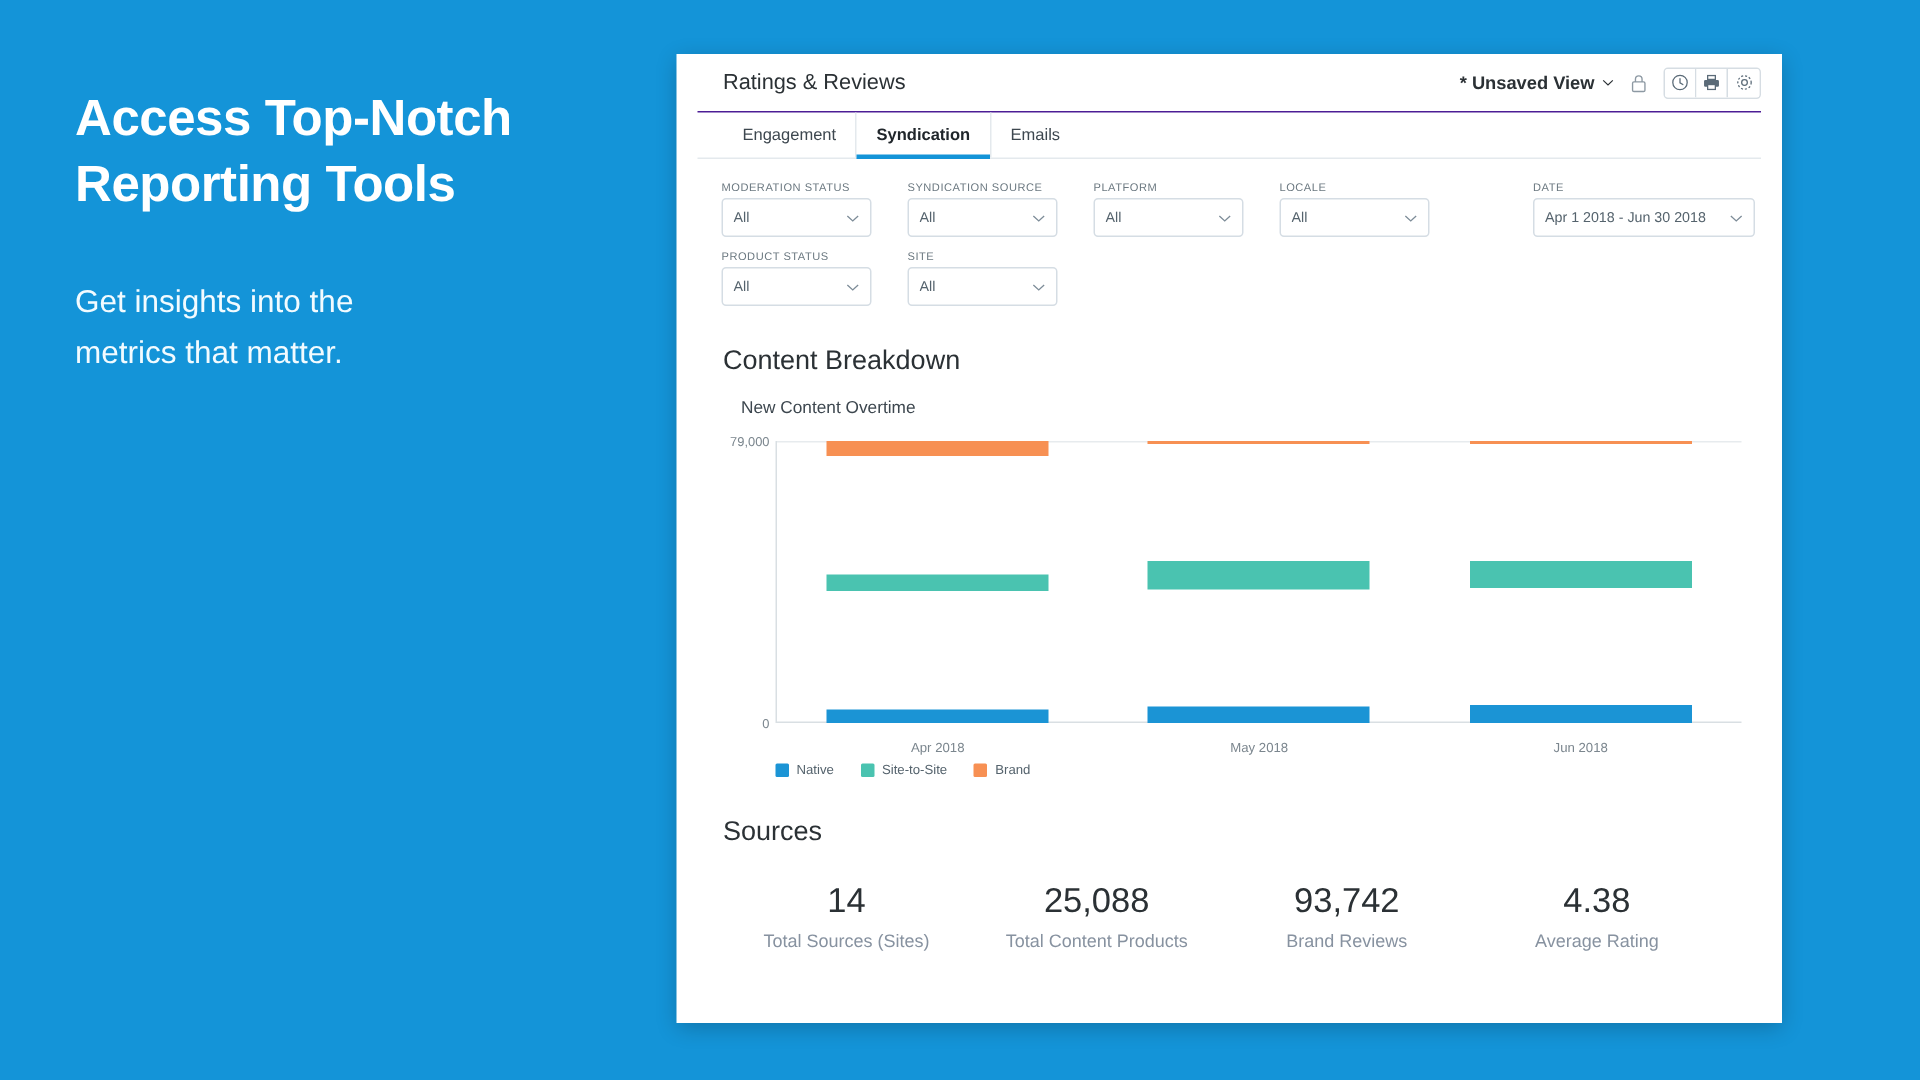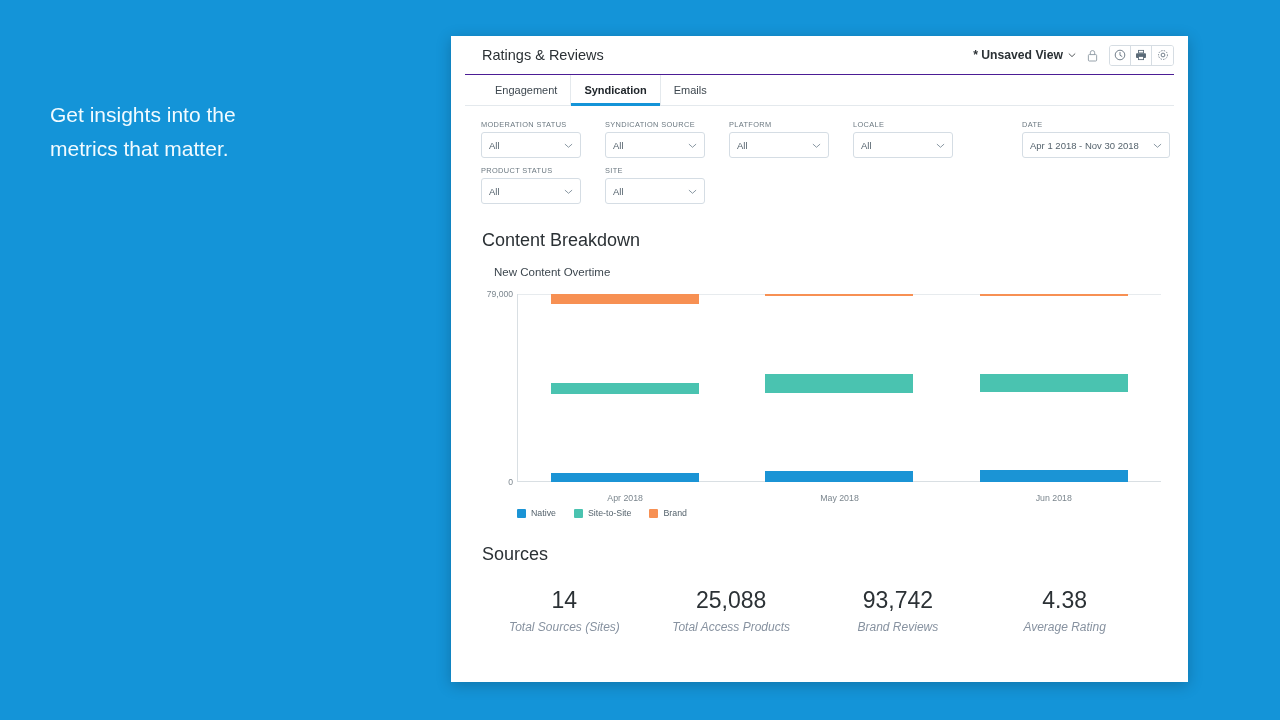--- a/index.html
+++ b/index.html
@@ -147,27 +147,29 @@
 
   
   .metrics {
     display: flex; padding: 22px 40px 0 30px; gap: 0;
   }
   .metric { flex: 1; text-align: center; }
   .metric-value {
     font-size: 23px; color: #2b3135; font-weight: 400; line-height: 1.2;
   }
   .metric-label {
-    font-size: 12px; color: #8792a0; margin-top: 5px; font-style: italic;
+    font-size: 12px; color: #8792a0; margin-top: 5px;
   }
 </style>
 </head>
 <body>
 
 <div class="promo">
+  <div class="promo-headline">Access Top-Notch
+Reporting Tools</div>
   <div class="promo-sub">Get insights into the
 metrics that matter.</div>
 </div>
 
 <div class="app-card">
 
   <div class="app-header">
     <div class="app-title">Ratings &amp; Reviews</div>
     <div class="header-right">
       <div class="view-name">
@@ -262,21 +264,21 @@
           <svg width="9" height="9" viewBox="0 0 10 10">
               <path d="M1 3.4 L5 7 L9 3.4" fill="none" stroke="#7d8c98" stroke-width="1"></path>
             </svg>
         </span>
       </div>
     </div>
     <div></div>
     <div>
       <div class="filter-label">DATE</div>
       <div class="select wide">
-        <span class="sel-val">Apr 1 2018 - Nov 30 2018</span>
+        <span class="sel-val">Apr 1 2018 - Jun 30 2018</span>
         <span class="sel-caret">
           <svg width="9" height="9" viewBox="0 0 10 10">
               <path d="M1 3.4 L5 7 L9 3.4" fill="none" stroke="#7d8c98" stroke-width="1"></path>
             </svg>
         </span>
       </div>
     </div>
 
     <div>
       <div class="filter-label">PRODUCT STATUS</div>
@@ -355,21 +357,21 @@
   </div>
 
   <div class="section-title">Sources</div>
   <div class="metrics">
     <div class="metric">
       <div class="metric-value">14</div>
       <div class="metric-label">Total Sources (Sites)</div>
     </div>
     <div class="metric">
       <div class="metric-value">25,088</div>
-      <div class="metric-label">Total Access Products</div>
+      <div class="metric-label">Total Content Products</div>
     </div>
     <div class="metric">
       <div class="metric-value">93,742</div>
       <div class="metric-label">Brand Reviews</div>
     </div>
     <div class="metric">
       <div class="metric-value">4.38</div>
       <div class="metric-label">Average Rating</div>
     </div>
   </div>

